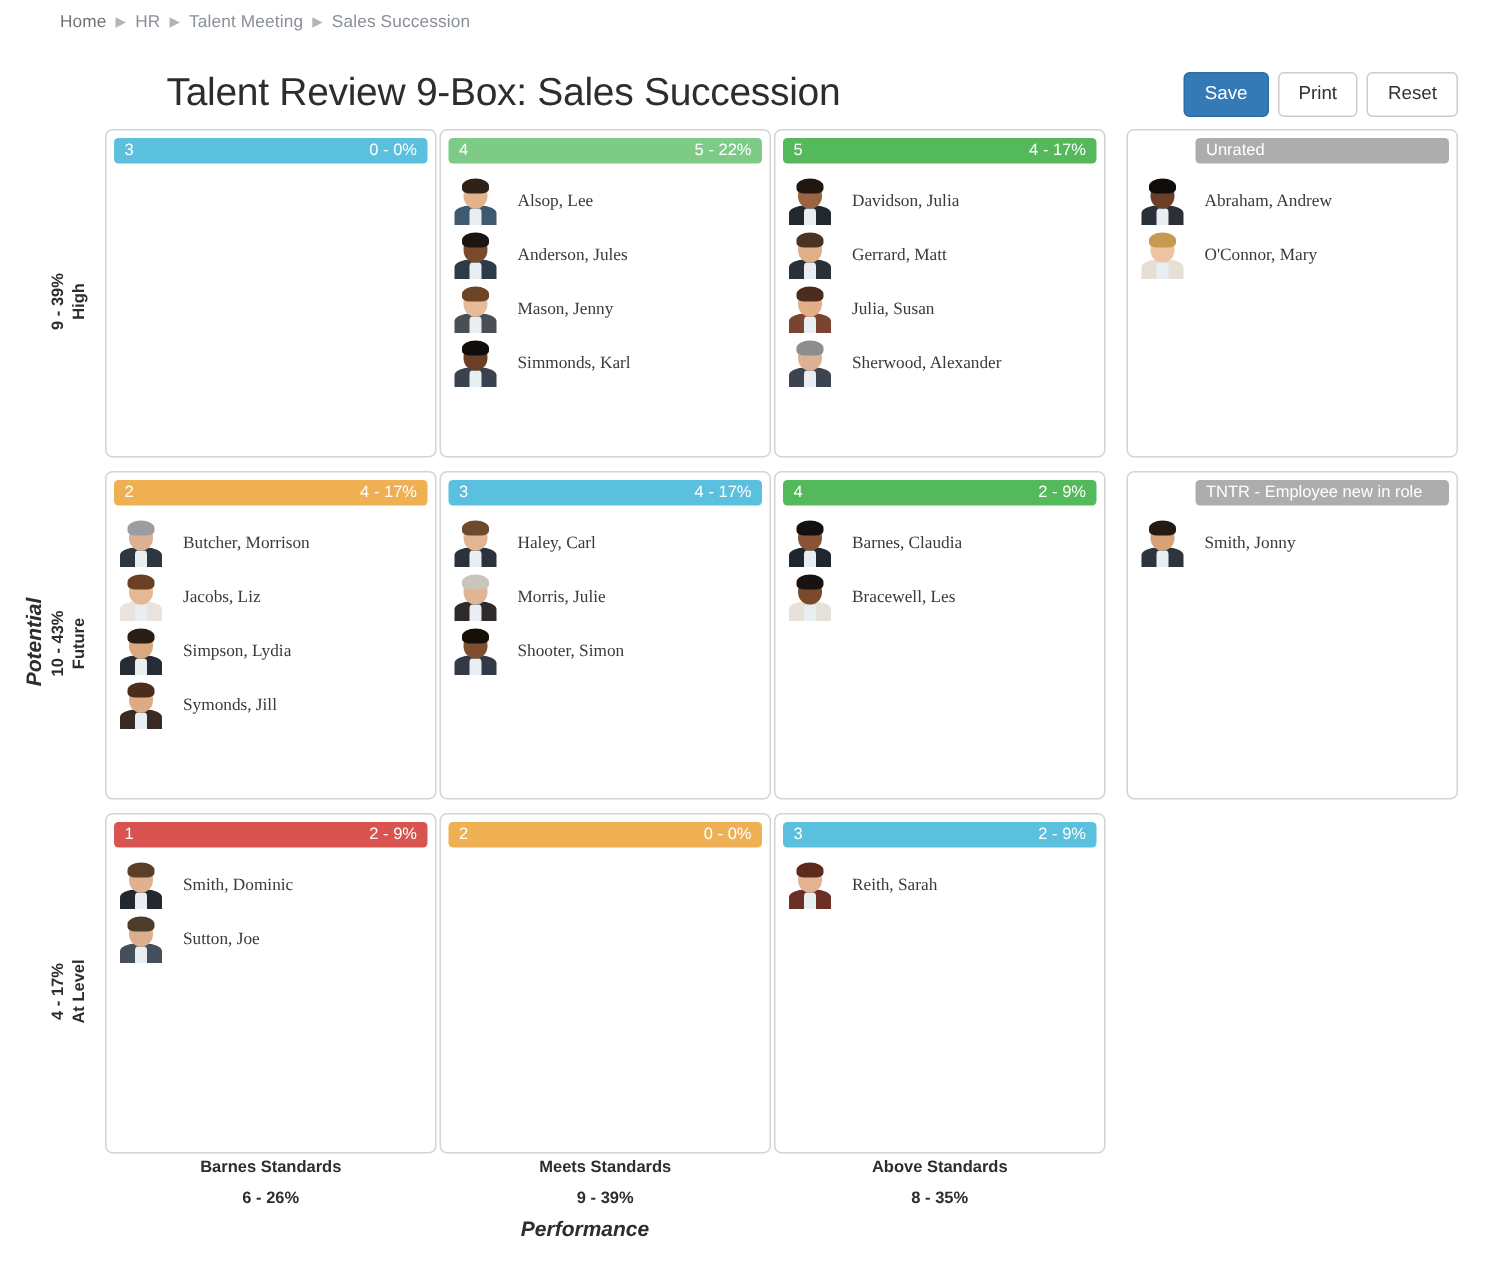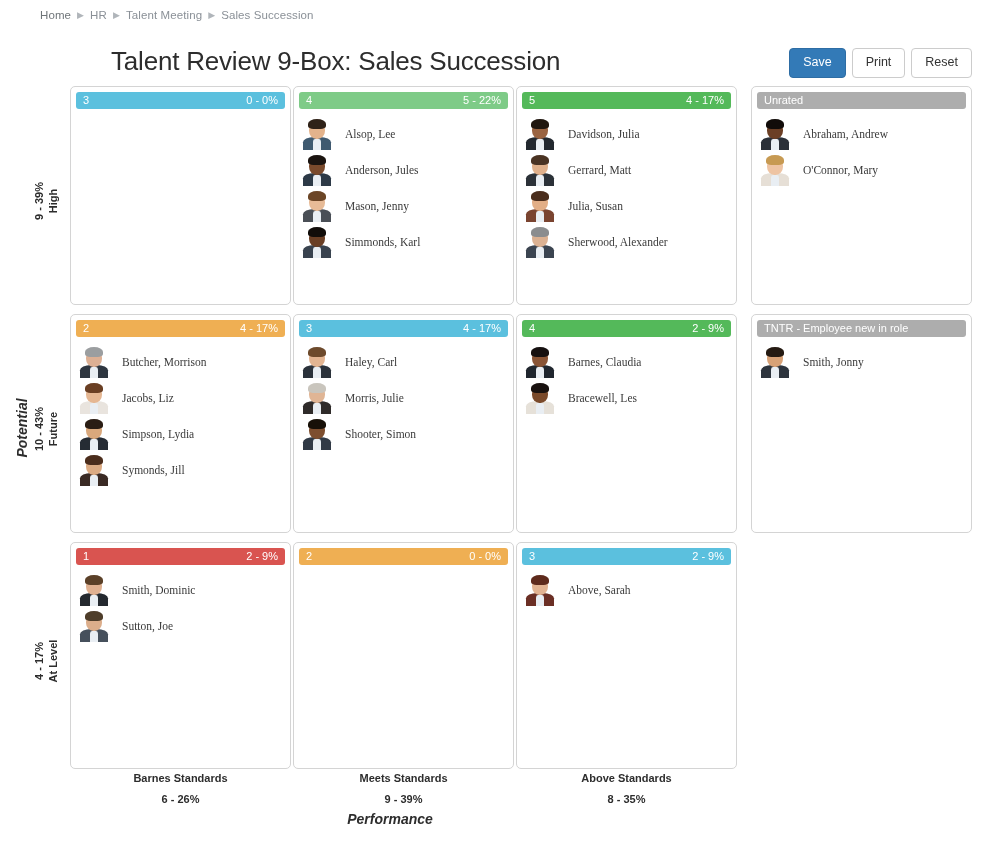--- a/index.html
+++ b/index.html
@@ -184,20 +184,21 @@
   }
   .side-header {
     height: 17px;
     border-radius: 3px;
     background: #adadad;
     color: #ffffff;
     font-size: 11px;
     line-height: 17px;
     padding: 0 7px;
     white-space: nowrap;
+    margin-left: 40px;
   }
 
   
   .col-foot {
     position: absolute;
     width: 220px;
     text-align: center;
     font-size: 11px;
     font-weight: bold;
     color: #2d2d2d;
@@ -488,21 +489,21 @@
       <span class="hr">2 - 9%</span>
     </div>
     <div class="box-body">
       <div class="person">
         <div class="avatar">
           <div class="body" style="background: rgb(107, 47, 37);"></div>
           <div class="shirt"></div>
           <div class="head" style="background: rgb(226, 179, 146);"></div>
           <div class="hair" style="background: rgb(94, 42, 28);"></div>
         </div>
-        <span class="name">Above, Sarah</span>
+        <span class="name">Reith, Sarah</span>
       </div>
     </div>
   </div>
 <div class="side-panel" style="left: 751px; top: 86px; width: 221px; height: 219px;">
     <div class="side-header">Unrated</div>
     <div class="box-body">
       <div class="person">
         <div class="avatar">
           <div class="body" style="background: rgb(43, 48, 56);"></div>
           <div class="shirt"></div>

